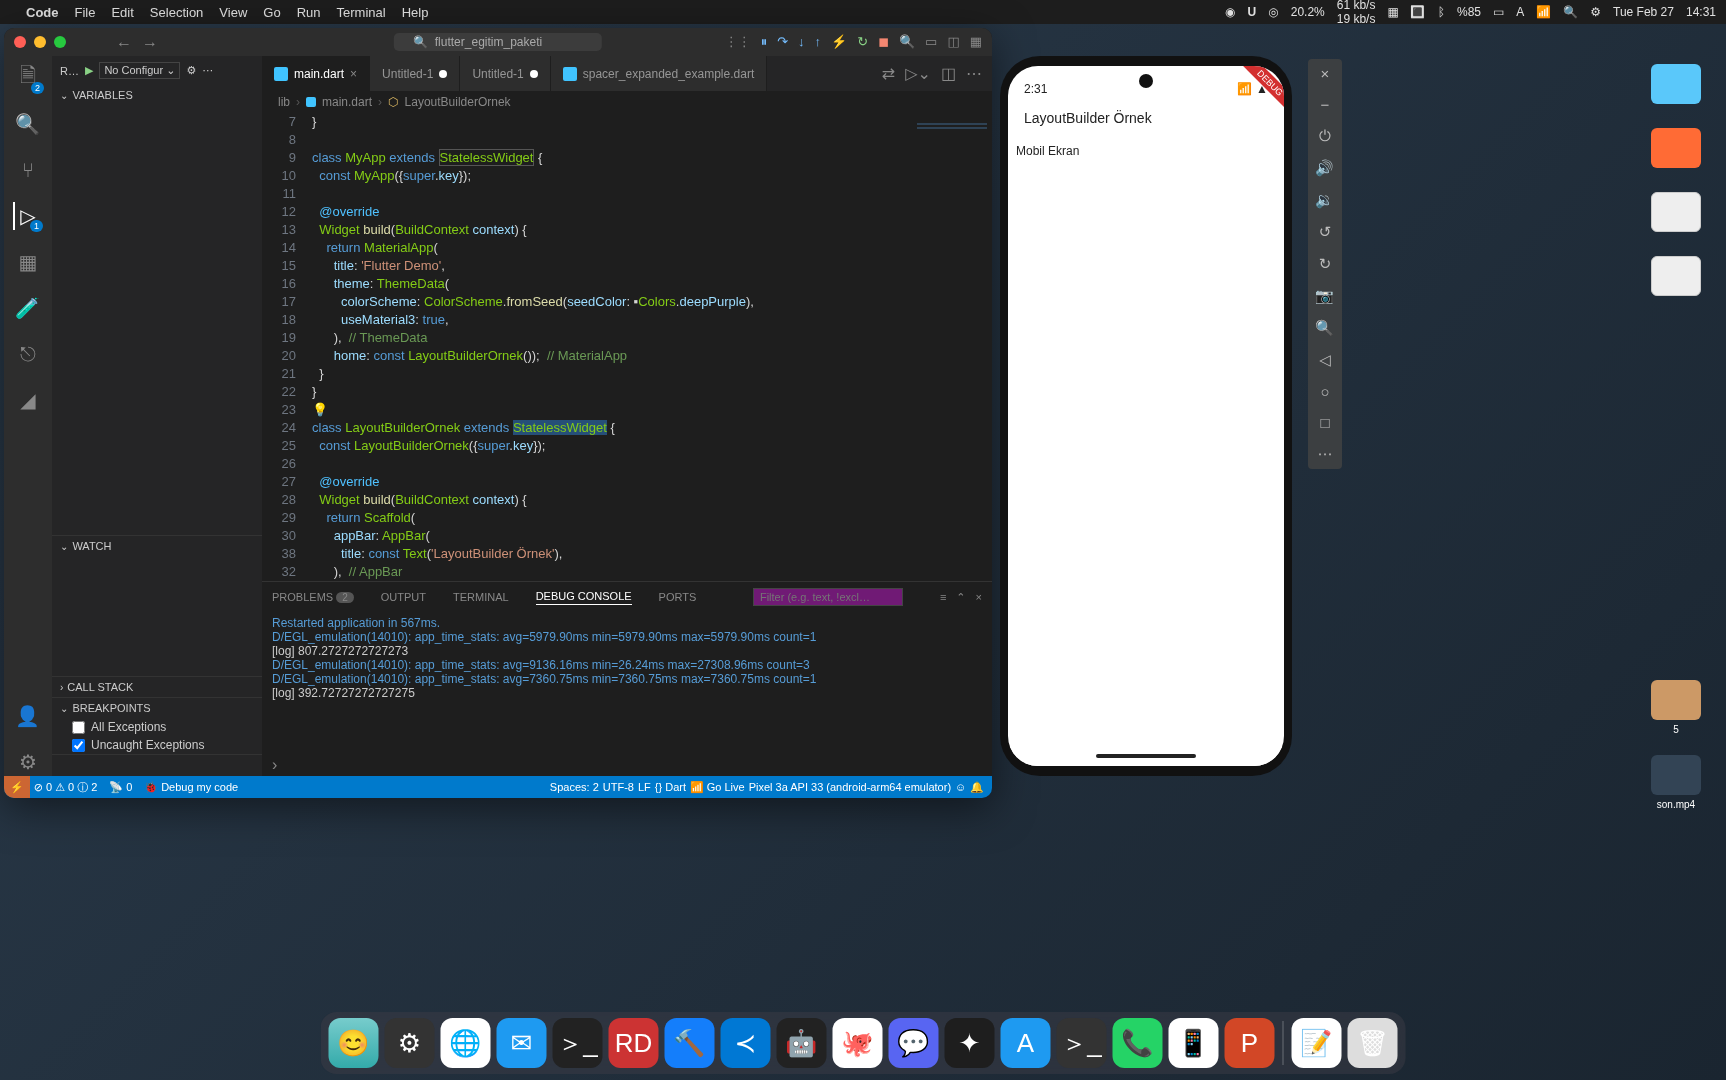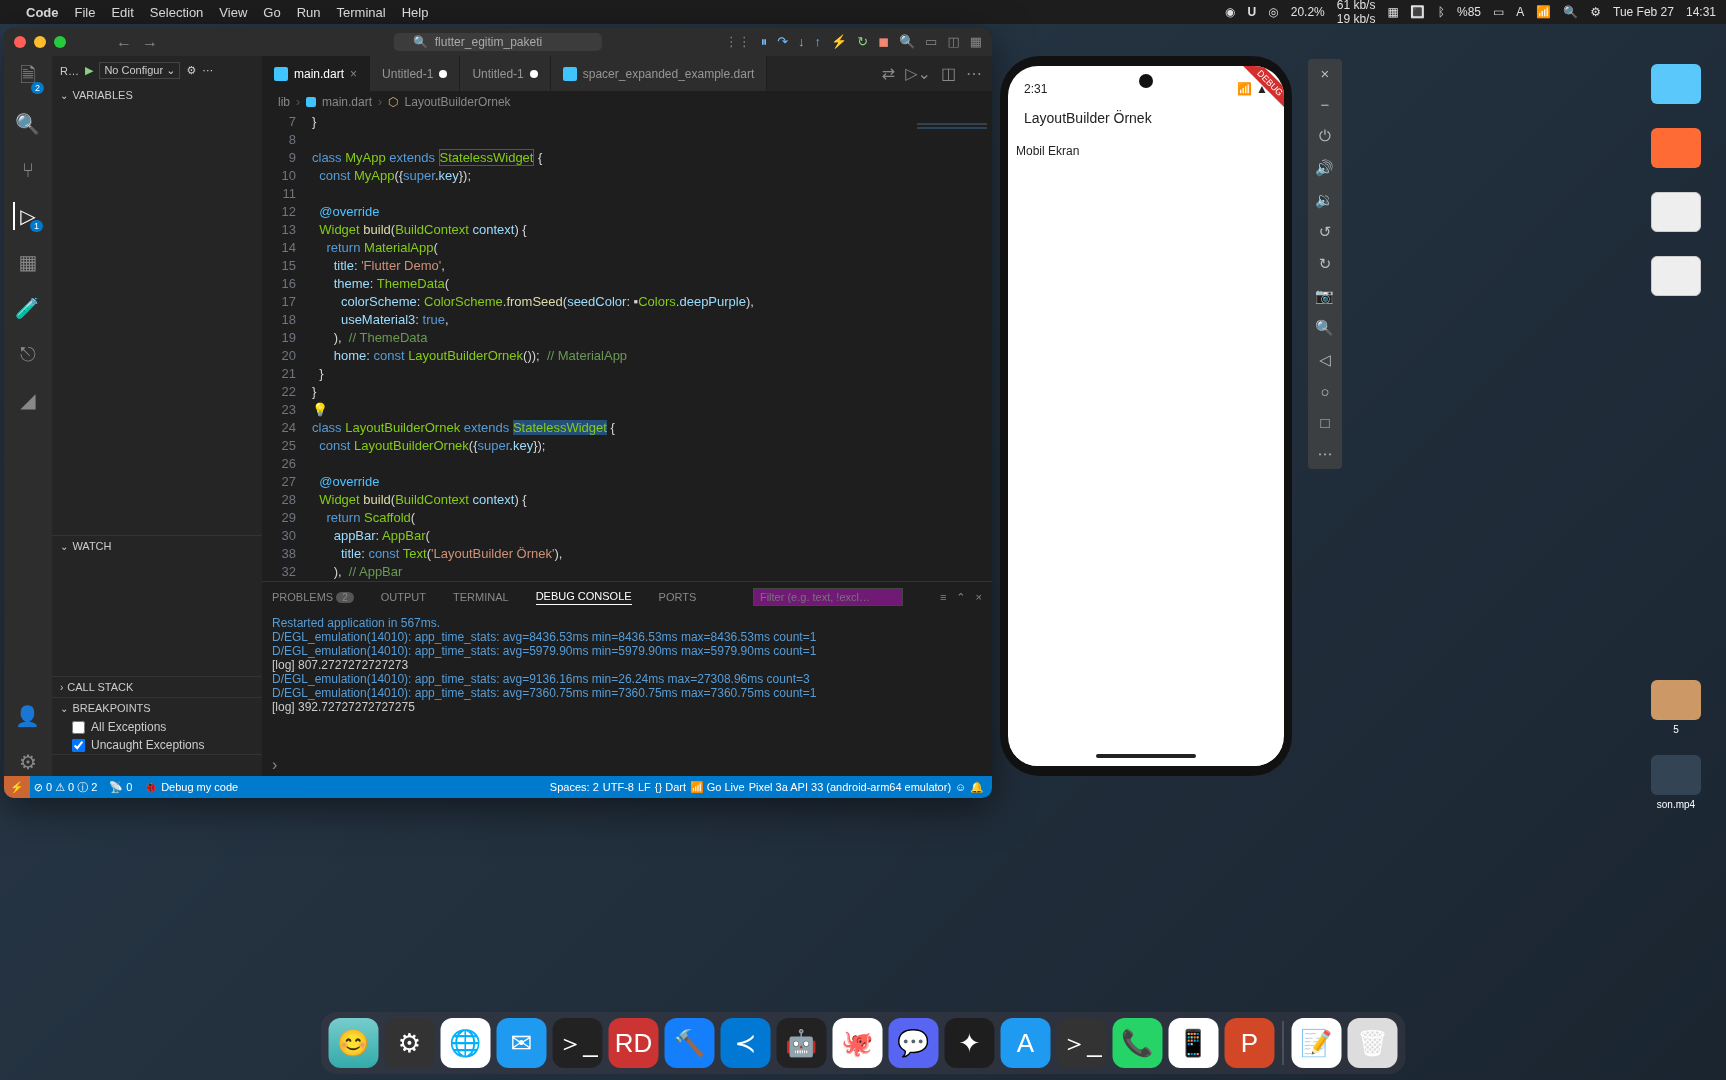--- a/index.html
+++ b/index.html
@@ -323,21 +323,20 @@
             <span class="panel-tab">PORTS</span>
             <div class="panel-filter"><input placeholder="Filter (e.g. text, !excl…" style=""></div>
             <div class="panel-actions">
               <span>≡</span>
               <span>⌃</span>
               <span>×</span>
             </div>
           </div>
           <div class="panel-content" id="panel-content">
               <div class="line"><span class="log-blue">Restarted application in 567ms.</span></div>
-              <div class="line"><span class="log-blue">D/EGL_emulation(14010): app_time_stats: avg=8436.53ms min=8436.53ms max=8436.53ms count=1</span></div>
               <div class="line"><span class="log-blue">D/EGL_emulation(14010): app_time_stats: avg=5979.90ms min=5979.90ms max=5979.90ms count=1</span></div>
               <div class="line">[log] 807.2727272727273</div>
               <div class="line"><span class="log-blue">D/EGL_emulation(14010): app_time_stats: avg=9136.16ms min=26.24ms max=27308.96ms count=3</span></div>
               <div class="line"><span class="log-blue">D/EGL_emulation(14010): app_time_stats: avg=7360.75ms min=7360.75ms max=7360.75ms count=1</span></div>
               <div class="line">[log] 392.72727272727275</div>
             </div>
           <div style="padding:2px 10px;color:#888">› </div>
         </div>
       </div>
     </div>

